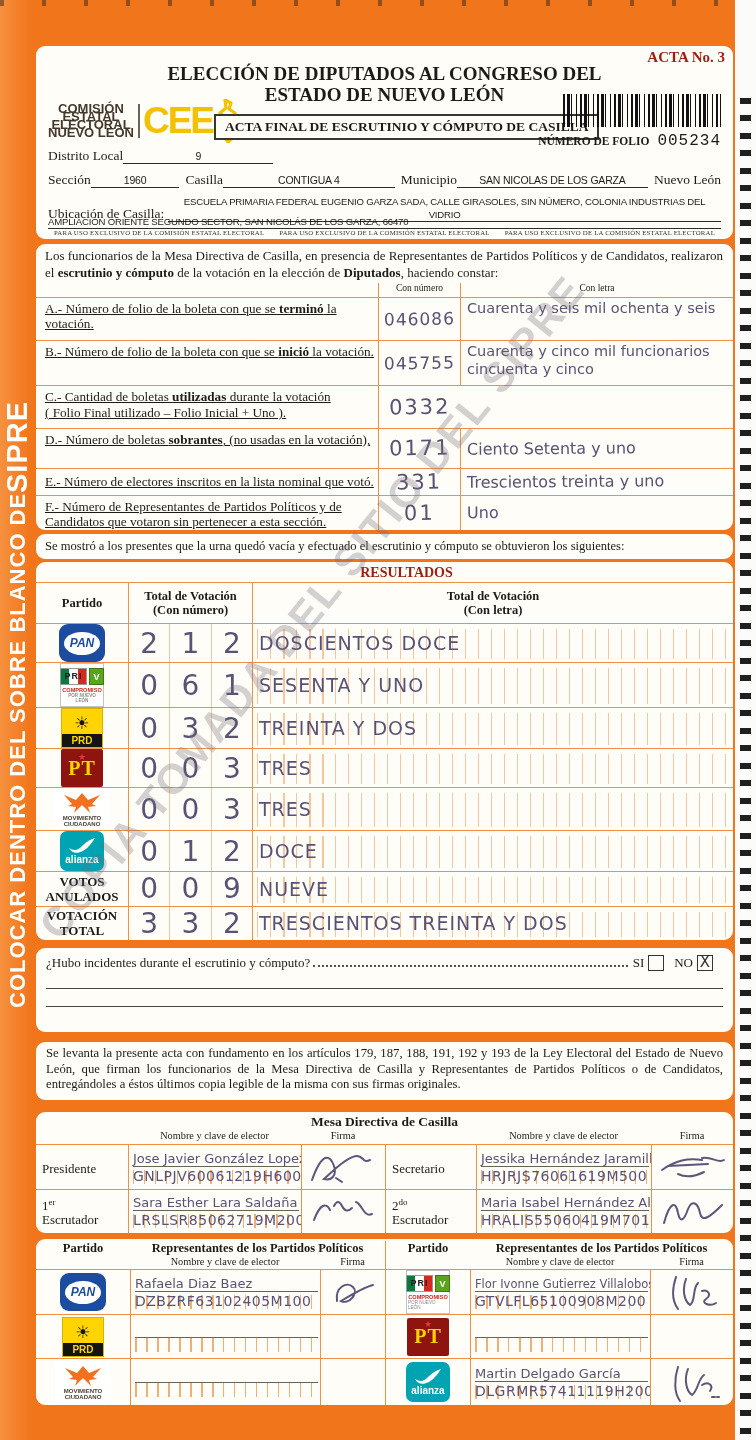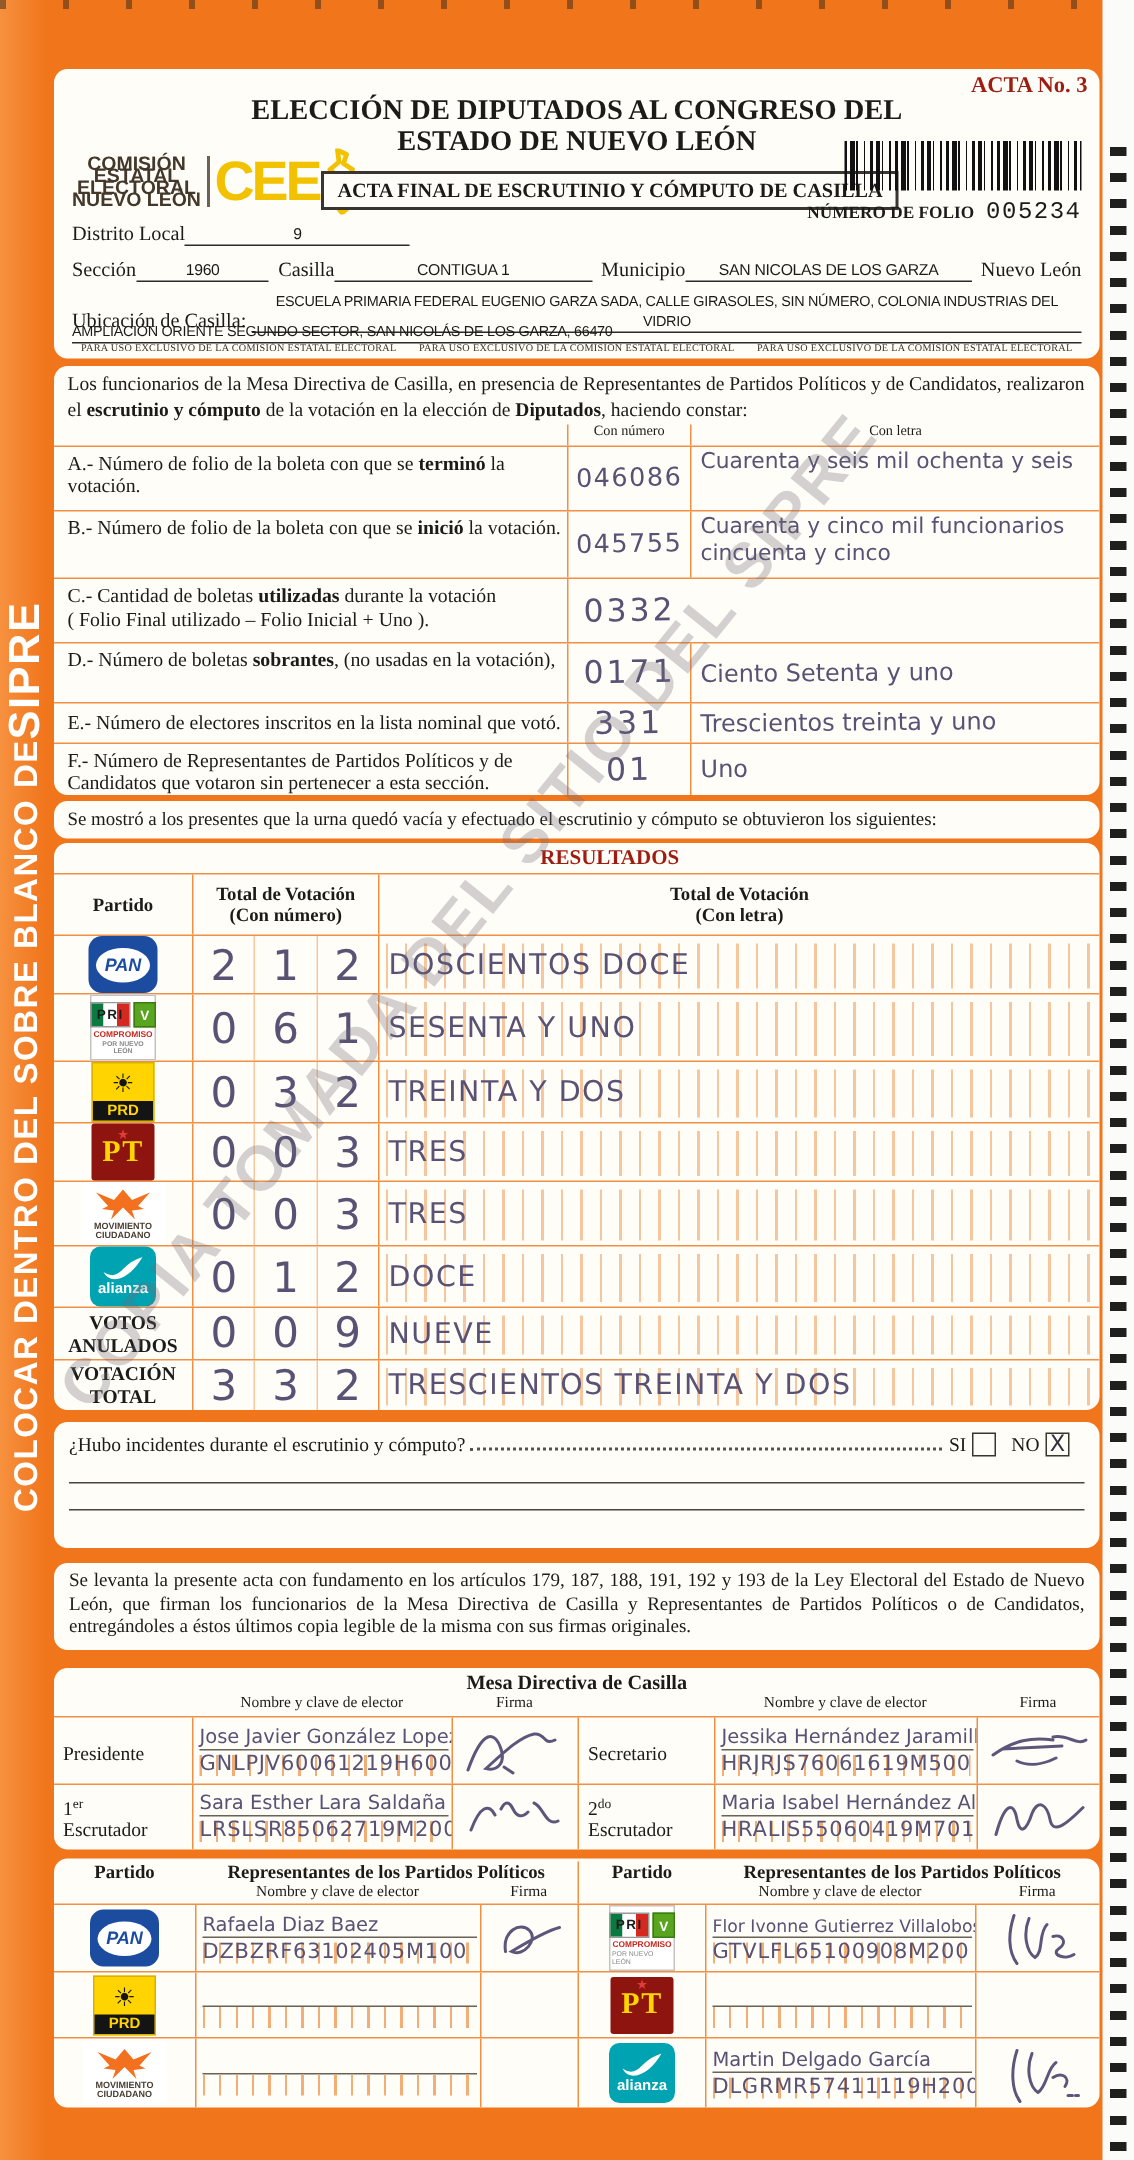--- a/index.html
+++ b/index.html
@@ -52,21 +52,21 @@
        font-size:6.8px;letter-spacing:.2px;color:#3c342c;}
   
   .p-scrutiny{top:244px;height:286px;display:flex;flex-direction:column;overflow:hidden;}
   .scr-intro{height:36px;padding:4px 9px 0 9px;font-size:13px;line-height:16.5px;}
   .scr-colhdr{height:14px;display:flex;font-size:9.5px;border-bottom:1px solid #ef9045;}
   .scr-colhdr .c1{width:342px;}
   .scr-colhdr .c2{width:82px;text-align:center;border-left:1px solid #ef9045;box-sizing:border-box;}
   .scr-colhdr .c3{flex:1;text-align:center;border-left:1px solid #ef9045;box-sizing:border-box;}
   .scr-row{display:flex;border-bottom:1px solid #ef9045;box-sizing:border-box;}
   .scr-row:last-child{border-bottom:none;}
-  .scr-desc{width:342px;padding:3px 2px 0 9px;font-size:13.2px;line-height:15.5px;box-sizing:border-box;}
+  .scr-desc{width:342px;padding:3px 2px 0 9px;font-size:13.2px;line-height:15.5px;box-sizing:border-box;text-decoration:underline;}
   .scr-num{width:82px;border-left:1px solid #ef9045;box-sizing:border-box;display:flex;
        align-items:center;justify-content:center;}
   .scr-letra{flex:1;border-left:1px solid #ef9045;box-sizing:border-box;padding:1px 4px 0 6px;}
   
   .hw{font-family:"DejaVu Sans",sans-serif;color:#5a5275;}
   .hw-num{font-size:17px;letter-spacing:1px;transform:rotate(-1deg);}
   .hw-num-big{font-size:21px;letter-spacing:2px;}
   .hw-letra{font-size:14.5px;line-height:16px;transform:rotate(-.5deg);}
   .hw-caps{font-size:19px;letter-spacing:1px;white-space:nowrap;}
   .hw-name{font-size:13px;white-space:nowrap;}
@@ -209,21 +209,21 @@
       <span class="folio-num">005234</span>
     </div>
     <div class="frow" style="top:102px;">
       <span class="lbl">Distrito Local</span>
       <span class="uline" style="width:150px;">9</span>
     </div>
     <div class="frow" style="top:126px;">
       <span class="lbl">Sección</span>
       <span class="uline" style="width:92px;">1960</span>
       <span class="lbl" style="margin-left:6px;">Casilla</span>
-      <span class="uline" style="width:178px;">CONTIGUA 1</span>
+      <span class="uline" style="width:178px;">CONTIGUA 4</span>
       <span class="lbl" style="margin-left:6px;">Municipio</span>
       <span class="uline" style="width:198px;">SAN NICOLAS DE LOS GARZA</span>
       <span class="lbl" style="margin-left:6px;">Nuevo León</span>
     </div>
     <div class="frow" style="top:149px;">
       <span class="lbl">Ubicación de Casilla:</span>
       <span class="uline" style="flex:1;margin-left:4px;font-size:9.6px;">ESCUELA PRIMARIA FEDERAL EUGENIO GARZA SADA, CALLE GIRASOLES, SIN NÚMERO, COLONIA INDUSTRIAS DEL VIDRIO</span>
     </div>
     <div class="frow" style="top:169px;">
       <span class="uline" style="flex:1;text-align:left;font-size:9.6px;">AMPLIACIÓN ORIENTE SEGUNDO SECTOR, SAN NICOLÁS DE LOS GARZA, 66470</span>

